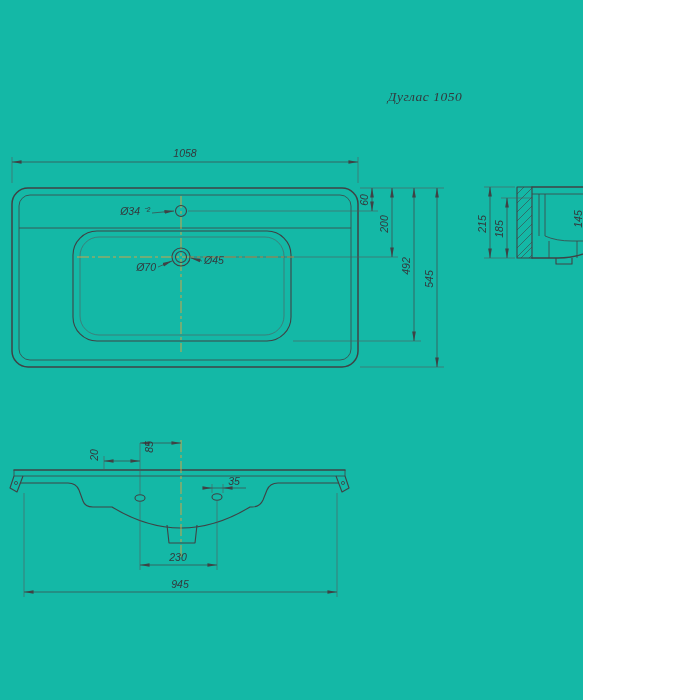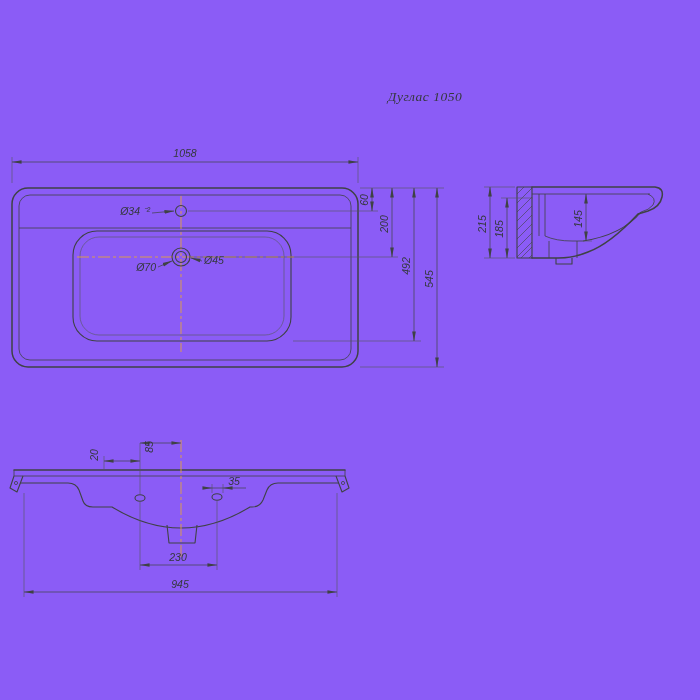--- a/index.html
+++ b/index.html
@@ -1,16 +1,16 @@
 <!DOCTYPE html>
 <html><head>
 <meta charset="utf-8">
 <style>
   html,body{margin:0;padding:0;background:#ffffff;}
-  .canvas{position:relative;width:700px;height:700px;background:#8b5cf6;overflow:hidden;
+  .canvas{position:relative;width:583px;height:700px;background:#14b8a6;overflow:hidden;
           font-family:"Liberation Sans",sans-serif;}
   svg{position:absolute;left:0;top:0;}
   .s-main{stroke:#3f4245;stroke-width:1.5;fill:none;stroke-linejoin:round;stroke-linecap:round;}
   .s-mid {stroke:#3f4245;stroke-width:1.1;fill:none;stroke-linejoin:round;}
   .s-thin{stroke:#3f4245;stroke-width:0.8;fill:none;}
   .s-ext {stroke:#55595d;stroke-width:0.6;fill:none;}
   .s-dim {stroke:#3f4245;stroke-width:0.7;fill:none;}
   .s-cl  {stroke:#e2a23e;stroke-width:0.9;fill:none;stroke-dasharray:12 3 3 3;}
   .s-hatch{stroke:#3f4245;stroke-width:0.6;fill:none;}
   text.dim{font:italic 10.5px "Liberation Sans",sans-serif;fill:#34383c;}

